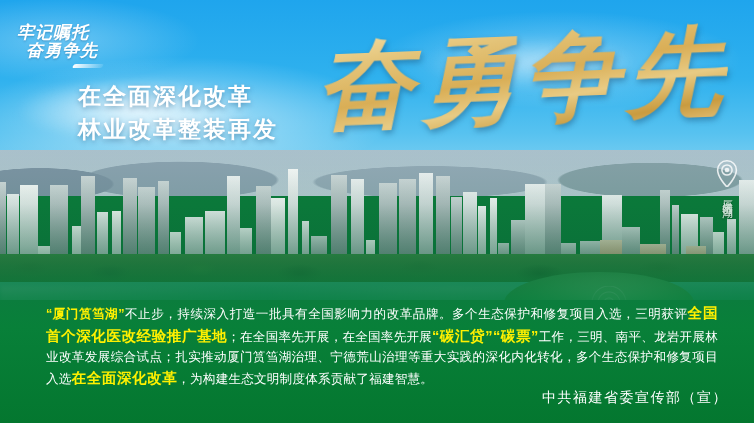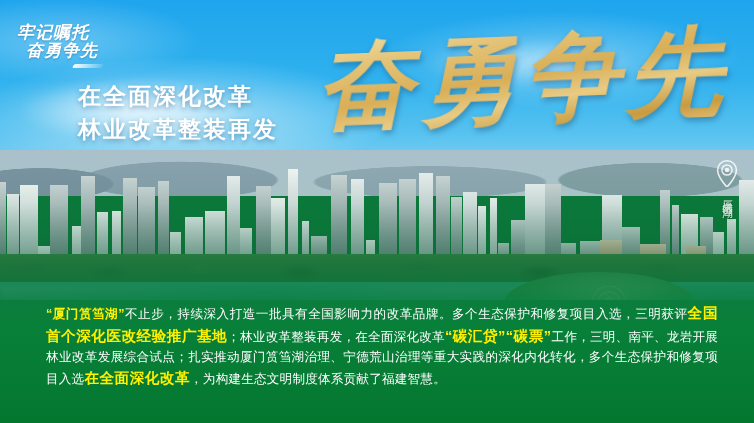--- a/index.html
+++ b/index.html
@@ -254,17 +254,18 @@
     <svg class="pin" viewBox="0 0 22 27">
       <path d="M11 0.8C5.6 0.8 1.6 4.8 1.6 10.1c0 6.9 8.2 15.6 8.6 16 .2.2.4.3.8.3s.6-.1.8-.3c.4-.4 8.6-9.1 8.6-16C20.4 4.8 16.4.8 11 .8z" fill="none" stroke="#ffffff" stroke-width="1.6"></path>
       <circle cx="11" cy="10" r="5.1" fill="none" stroke="#ffffff" stroke-width="1.5"></circle>
       <circle cx="11" cy="10" r="2.3" fill="#ffffff"></circle>
     </svg>
     <span class="loctext">厦门筼筜湖</span>
   </div>
 
   <div class="footer">
     <p class="body-copy">
-      <span class="hl">“厦门筼筜湖”</span><span>不止步，持续深入打造一批具有全国影响力的改革品牌。多个生态保护和修复项目入选，三明获评</span><span class="hl-big">全国首个深化医改经验推广基地</span><span>；林业改革整装再发，在全面深化改革</span><span class="hl-big">“碳汇贷”</span><span class="hl-big">“碳票”</span><span>工作，三明、南平、龙岩开展林业改革发展综合试点；扎实推动厦门筼筜湖治理、宁德荒山治理等重大实践的深化内化转化，多个生态保护和修复项目入选</span><span class="hl-big">在全面深化改革</span><span>，为构建生态文明制度体系贡献了福建智慧。</span>
+      <span class="hl">“厦门筼筜湖”</span><span>不止步，持续深入打造一批具有全国影响力的改革品牌。多个生态保护和修复项目入选，三明获评</span><span class="hl-big">全国首个深化医改经验推广基地</span><span>；在全国率先开展，在全国率先开展</span><span class="hl-big">“碳汇贷”</span><span class="hl-big">“碳票”</span><span>工作，三明、南平、龙岩开展林业改革发展综合试点；扎实推动厦门筼筜湖治理、宁德荒山治理等重大实践的深化内化转化，多个生态保护和修复项目入选</span><span class="hl-big">在全面深化改革</span><span>，为构建生态文明制度体系贡献了福建智慧。</span>
     </p>
+    <div class="sign">中共福建省委宣传部（宣）</div>
   </div>
 
 </div>
 
 </body></html>

